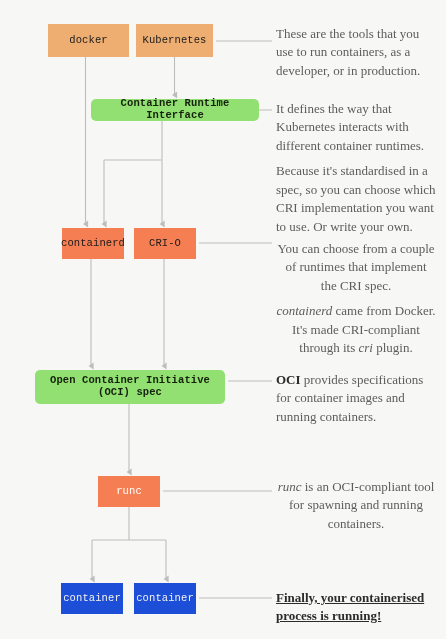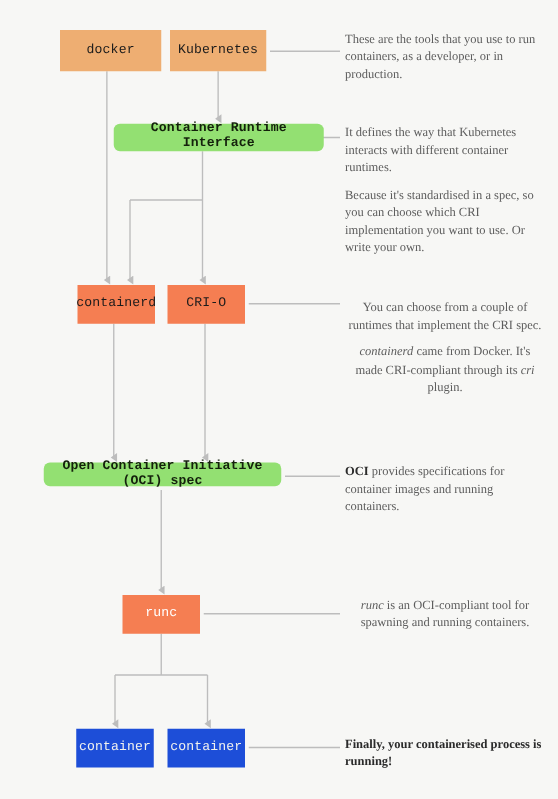--- a/index.html
+++ b/index.html
@@ -57,21 +57,21 @@
     border-radius: 5px;
     font-weight: bold;
   }
   .node.container {
     background: #1d4ed8;
     color: #f2f2ee;
   }
   .annotation {
     position: absolute;
     font-family: "Liberation Serif", serif;
-    font-size: 10px;
+    font-size: 13px;
     line-height: 1.42;
     color: #5d5d5d;
     width: 160px;
     z-index: 2;
   }
   .annotation p {
     margin: 0 0 7px 0;
   }
   .annotation p:last-child {
     margin-bottom: 0;
@@ -79,20 +79,21 @@
   .annotation b {
     color: #2b2b2b;
     font-weight: bold;
   }
   .annotation i {
     font-style: italic;
   }
   .annotation.strong {
     color: #2b2b2b;
     font-weight: bold;
+    text-decoration: underline;
   }
 </style>
 </head>
 <body>
 
 <div id="diagram">
 
   <svg class="connectors" viewBox="0 0 446 639">
     <defs>
       <marker id="arrowhead" markerWidth="7" markerHeight="6" refX="3.2" refY="3" orient="auto">
@@ -143,21 +144,21 @@
   </div>
 
   <div class="node runtime" style="left:62px; top:228px; width:62px; height:31px;">
     <span>containerd</span>
   </div>
 
   <div class="node runtime" style="left:134px; top:228px; width:62px; height:31px;">
     <span>CRI-O</span>
   </div>
 
-  <div class="node spec" style="left:35px; top:370px; width:190px; height:19px;">
+  <div class="node spec" style="left:35px; top:370px; width:190px; height:34px;">
     <span>Open Container Initiative (OCI) spec</span>
   </div>
 
   <div class="node runc-node" style="left:98px; top:476px; width:62px; height:31px;">
     <span>runc</span>
   </div>
 
   <div class="node container" style="left:61px; top:583px; width:62px; height:31px;">
     <span>container</span>
   </div>

